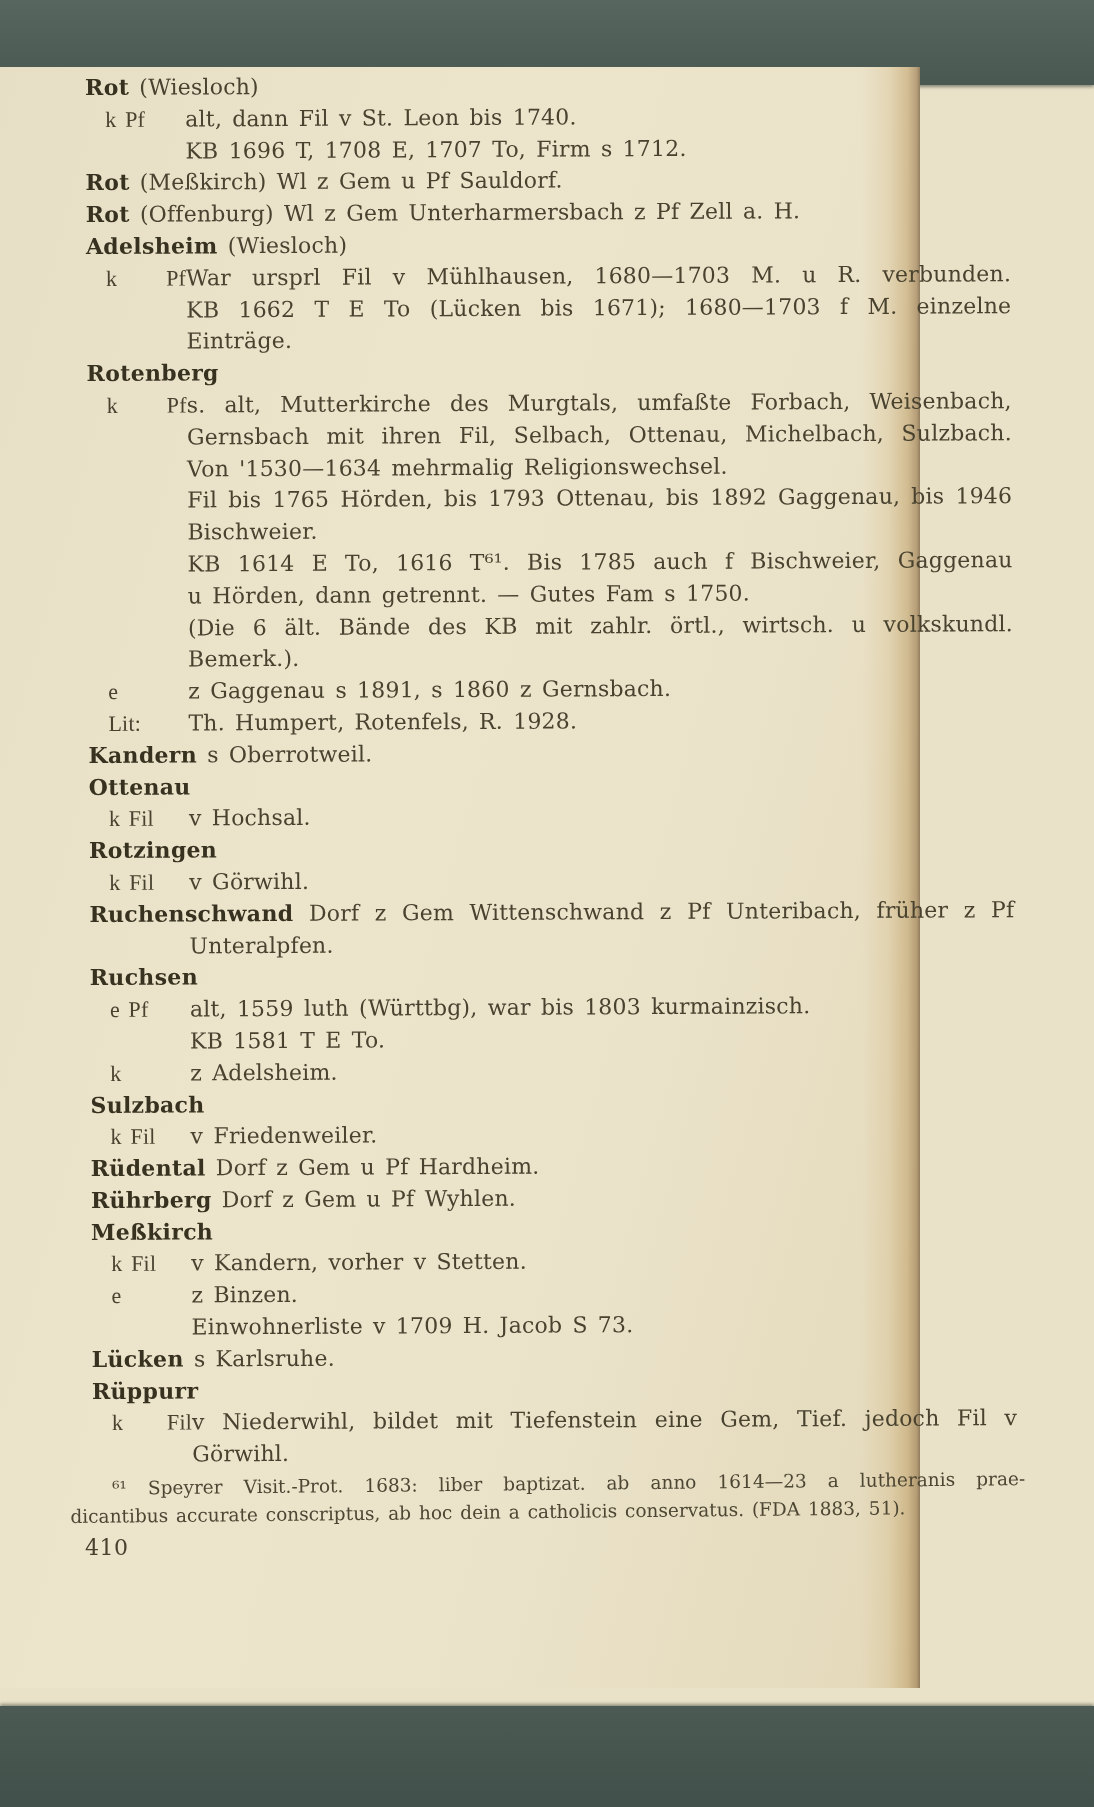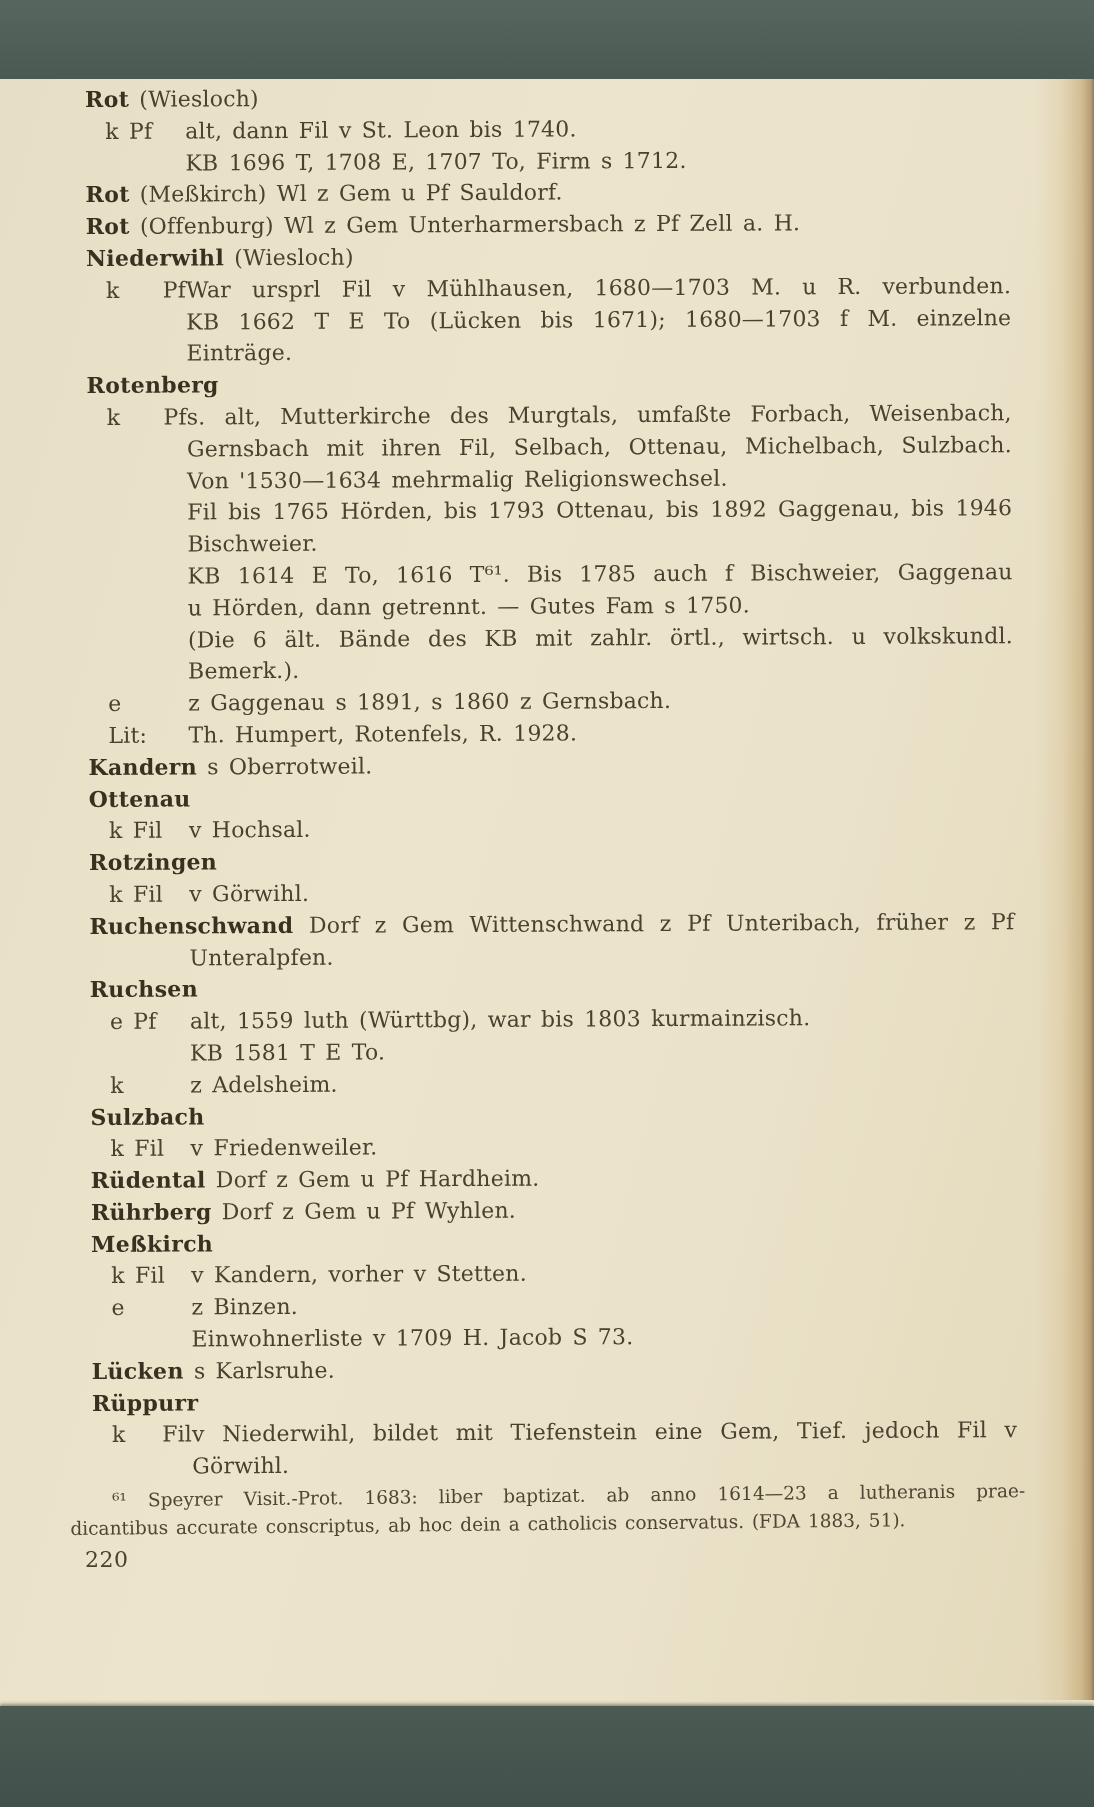--- a/index.html
+++ b/index.html
@@ -5,41 +5,41 @@
   html,body{margin:0;padding:0;}
   body{
     width:1094px;height:1807px;overflow:hidden;position:relative;
     background:#e9e1c8;
     font-family:"DejaVu Serif","Liberation Serif",serif;
   }
   .band{position:absolute;left:0;width:1094px;}
   .band.top{top:0;height:85px;background:linear-gradient(to bottom,#57665e,#495851);box-shadow:0 2px 3px rgba(40,50,45,.5);}
   .band.bottom{top:1706px;height:101px;background:linear-gradient(to bottom,#4b5a53,#41504a);box-shadow:0 -2px 3px rgba(40,50,45,.45);}
   .paper{
-    position:absolute;left:0;top:79px;width:1094px;height:1621px;
+    position:absolute;left:0;top:67px;width:920px;height:1621px;
     background:linear-gradient(105deg,#e6dec5 0%,#ece4cb 38%,#eae2c9 68%,#e3d8b9 100%);
   }
   .page-edge{
     position:absolute;right:0;top:0;bottom:0;width:58px;
     background:linear-gradient(to right,
       rgba(200,168,110,0) 0%,
       rgba(205,172,110,.22) 45%,
       rgba(183,146,84,.45) 78%,
       rgba(142,106,58,.55) 94%,
       rgba(99,72,40,.65) 100%);
   }
   .textblock{
     position:absolute;left:85px;top:5px;width:925px;
     font-size:22px;line-height:31.8px;color:#48422f;
     word-spacing:3px;letter-spacing:.2px;
     transform:rotate(-0.3deg);transform-origin:0 0;
   }
   .line{height:31.8px;white-space:nowrap;}
   .line.labeled{display:flex;white-space:normal;}
-  .lbl{flex:0 0 100px;padding-left:20px;box-sizing:border-box;white-space:nowrap;}
+  .lbl{flex:0 0 100px;padding-left:20px;box-sizing:border-box;white-space:nowrap;font-family:Liberation Serif, serif;}
   .labeled .txt{flex:1 1 auto;white-space:nowrap;}
   .line.cont{padding-left:100px;}
   .cont .txt{display:block;}
   .hw{font-weight:700;color:#37311f;letter-spacing:.3px;}
   .line.justify,.justify .txt{
     white-space:normal;
     text-align:justify;text-align-last:justify;
   }
   .footnote{
     position:absolute;left:70px;top:1408px;width:955px;
@@ -66,21 +66,21 @@
       <div class="line head"><span class="hw">Rot</span> (Wiesloch)</div>
       <div class="line labeled">
         <span class="lbl">k Pf</span>
         <span class="txt">alt, dann Fil v St. Leon bis 1740.</span>
       </div>
       <div class="line cont">
         <span class="txt">KB 1696 T, 1708 E, 1707 To, Firm s 1712.</span>
       </div>
       <div class="line head"><span class="hw">Rot</span> (Meßkirch) Wl z Gem u Pf Sauldorf.</div>
       <div class="line head"><span class="hw">Rot</span> (Offenburg) Wl z Gem Unterharmersbach z Pf Zell a. H.</div>
-      <div class="line head"><span class="hw">Niederwihl</span> (Wiesloch)</div>
+      <div class="line head"><span class="hw">Adelsheim</span> (Wiesloch)</div>
       <div class="line labeled justify">
         <span class="lbl">k Pf</span>
         <span class="txt">War ursprl Fil v Mühlhausen, 1680—1703 M. u R. verbunden.</span>
       </div>
       <div class="line cont justify">
         <span class="txt">KB 1662 T E To (Lücken bis 1671); 1680—1703 f M. einzelne</span>
       </div>
       <div class="line cont">
         <span class="txt">Einträge.</span>
       </div>
@@ -174,16 +174,16 @@
         <span class="txt">v Niederwihl, bildet mit Tiefenstein eine Gem, Tief. jedoch Fil v</span>
       </div>
       <div class="line cont">
         <span class="txt">Görwihl.</span>
       </div>
     </div>
   <div class="footnote" id="footnote">
       <div class="fline justify findent">⁶¹ Speyrer Visit.-Prot. 1683: liber baptizat. ab anno 1614—23 a lutheranis prae-</div>
       <div class="fline">dicantibus accurate conscriptus, ab hoc dein a catholicis conservatus. (FDA 1883, 51).</div>
     </div>
-  <div class="pagenum">220</div>
+  <div class="pagenum">410</div>
 </div>
 
 <div class="band bottom"></div>
 
 </body></html>

